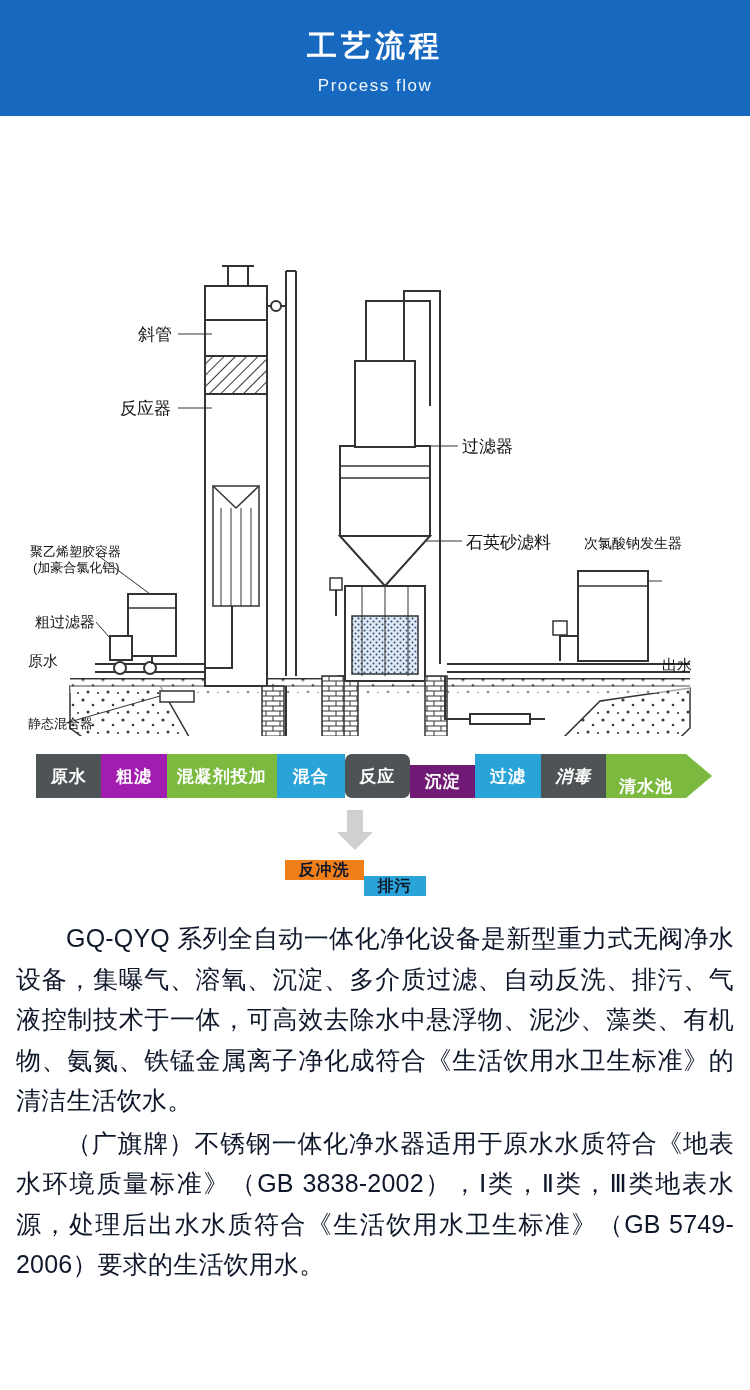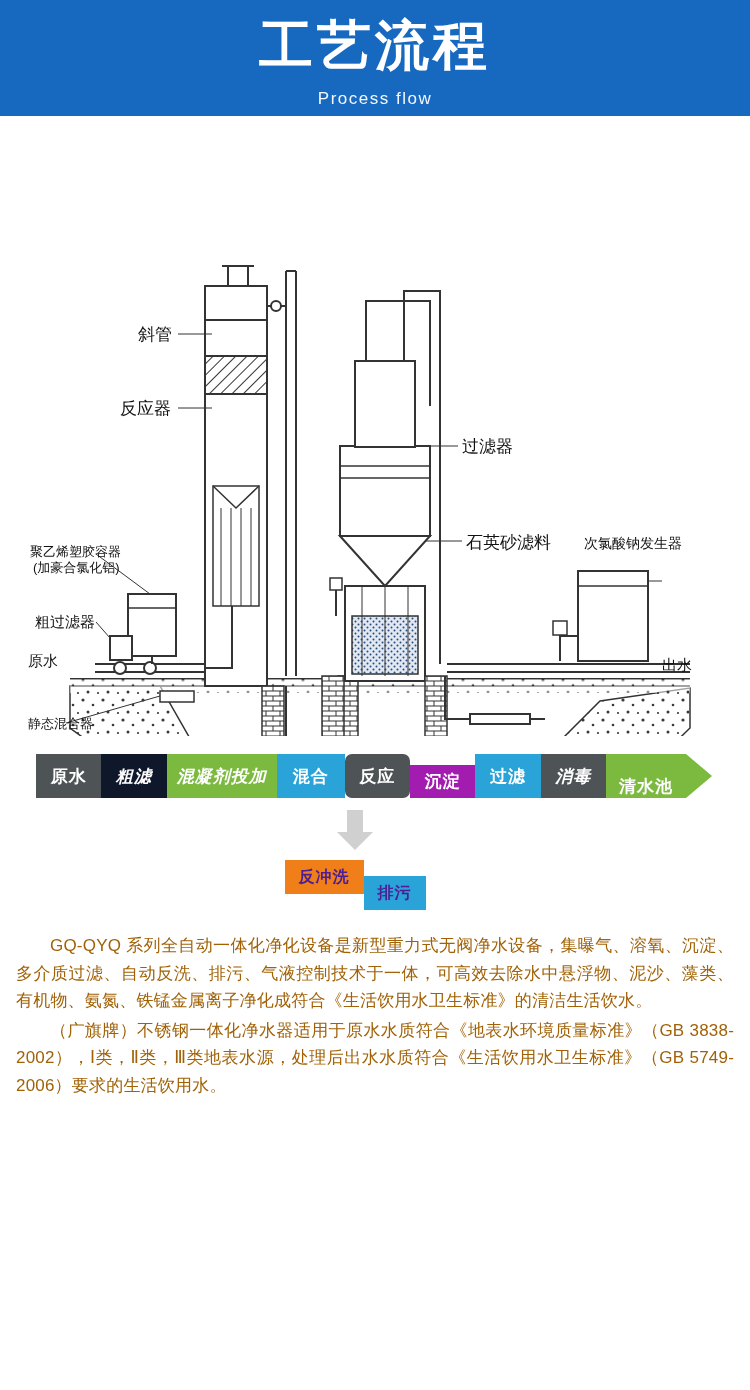--- a/index.html
+++ b/index.html
@@ -20,21 +20,21 @@
   .header{
     height:116px;
     background:#1769c0;
     display:flex;
     flex-direction:column;
     align-items:center;
     justify-content:center;
     color:#fff;
   }
   .header .title{
-    font-size:54px;
+    font-size:30px;
     font-weight:bold;
     letter-spacing:4px;
     line-height:1.1;
     margin-top:9px;
     text-align:center;
   }
   .header .subtitle{
     font-size:17px;
     letter-spacing:1.5px;
     margin-top:14px;
@@ -95,32 +95,32 @@
   }
 
   .sub-chain{
     display:flex;
     justify-content:center;
     margin:10px 0 0 0;
     position:relative;
     left:-20px;
   }
   .sub-chain .step{
-    height:34px;
+    height:20px;
     display:flex;align-items:center;justify-content:flex-start;
-    color:#4c1d95;font-size:16px;font-weight:bold;letter-spacing:1px;
+    color:#0f172a;font-size:16px;font-weight:bold;letter-spacing:1px;
     padding:0 14px;
   }
 
   
   .body-text{
     margin:22px 16px 0 16px;
-    font-size:17px;
+    font-size:25px;
     line-height:1.62;
-    color:#a16207;
+    color:#0f172a;
     letter-spacing:.2px;
     text-align:justify;
   }
   .body-text p{margin:0 0 2px 0;text-indent:2em;}
 
   
 </style>
 </head>
 <body>
 
@@ -254,33 +254,33 @@
       <text x="28" y="550" font-family="Liberation Sans, DejaVu Sans, sans-serif" font-size="15" fill="#111">原水</text>
       <text x="28" y="612" font-family="Liberation Sans, DejaVu Sans, sans-serif" font-size="13" fill="#111">静态混合器</text>
       <text x="662" y="554" font-family="Liberation Sans, DejaVu Sans, sans-serif" font-size="15" fill="#111">出水</text>
     </svg>
   </div>
 
   <div class="chain">
     <div class="step" style="background:#4e5356;width:68px;">
       <span>原水</span>
     </div>
-    <div class="step" style="background:#0f172a;width:68px;font-style:italic;">
+    <div class="step" style="background:#a21caf;width:68px;">
       <span>粗滤</span>
     </div>
-    <div class="step" style="background:#7bb93f;width:118px;font-style:italic;">
+    <div class="step" style="background:#7bb93f;width:118px;">
       <span>混凝剂投加</span>
     </div>
     <div class="step" style="background:#2aa3d8;width:72px;">
       <span>混合</span>
     </div>
     <div class="step" style="background:#4e5356;width:68px;border-radius:7px;">
       <span>反应</span>
     </div>
-    <div class="step" style="background:#a21caf;width:68px;margin-top:11px;">
+    <div class="step" style="background:#701a75;width:68px;margin-top:11px;">
       <span>沉淀</span>
     </div>
     <div class="step" style="background:#2aa3d8;width:68px;">
       <span>过滤</span>
     </div>
     <div class="step" style="background:#4e5356;width:68px;font-style:italic;">
       <span>消毒</span>
     </div>
     <div class="step" style="background:#7bb93f;width:90px;align-items:flex-end;">
       <span>清水池</span>

